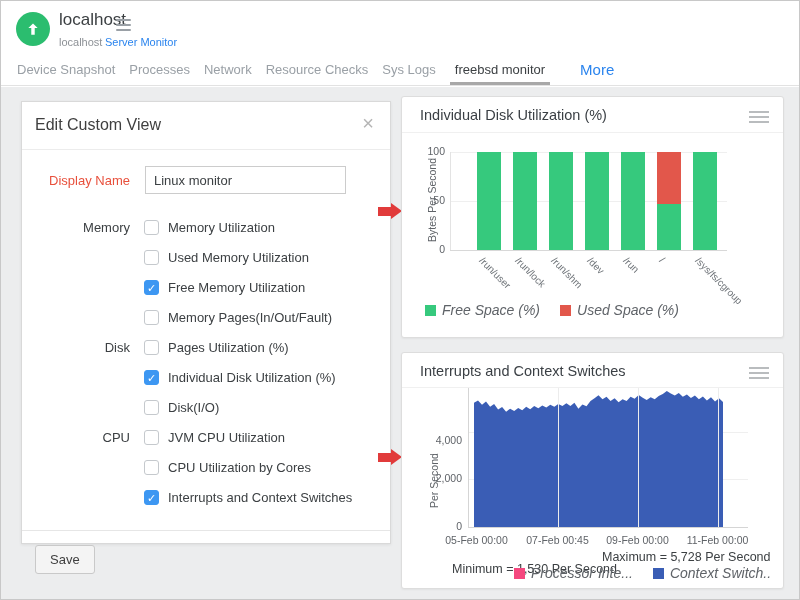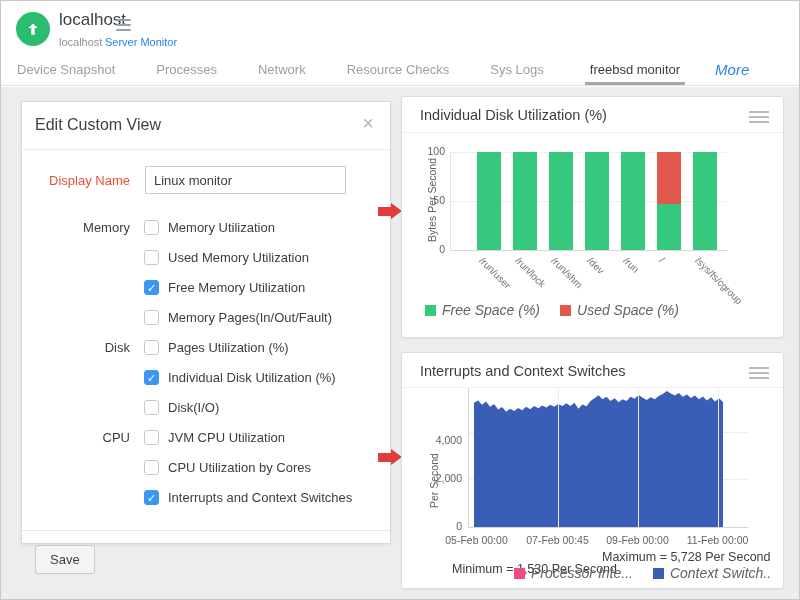--- a/index.html
+++ b/index.html
@@ -15,21 +15,21 @@
   .title-menu span{display:block;height:2px;background:#9aa0a6;margin-bottom:3px;border-radius:1px;}
   .crumb-host{position:absolute;left:58px;top:35px;font-size:11px;color:#8d9196;}
   .crumb-link{position:absolute;left:104px;top:35px;font-size:11px;color:#2a84ee;cursor:pointer;}
 
   
   .tabbar{position:absolute;top:52px;left:0;right:0;height:33px;background:#fff;
     border-bottom:1px solid #e2e2e2;display:flex;padding-left:16px;box-sizing:border-box;}
   .tab{font-size:13px;color:#9aa0a6;margin-right:14px;padding:9px 0 0;border-bottom:3px solid transparent;
     cursor:pointer;white-space:nowrap;}
   .tab.active{color:#3c4043;padding:9px 5px 0;border-bottom-color:#a8a8a8;}
-  .more-tab{font-size:15px;color:#2a84ee;padding-top:8px;margin-left:16px;cursor:pointer;font-style:italic;}
+  .more-tab{font-size:15px;color:#2a84ee;padding-top:8px;margin-left:16px;cursor:pointer;}
 
   
   .content{position:absolute;top:86px;left:0;right:0;bottom:0;background:#ecedee;}
 
   
   .modal{position:absolute;left:20px;top:100px;width:370px;height:443px;background:#fff;
     border:1px solid #d9d9d9;box-shadow:0 1px 3px rgba(0,0,0,0.07);box-sizing:border-box;}
   .modal-header{position:absolute;top:0;left:0;right:0;height:47px;border-bottom:1px solid #ececec;}
   .modal-title{position:absolute;left:13px;top:14px;font-size:16px;color:#3f3f3f;}
   .modal-close{position:absolute;right:16px;top:11px;font-size:20px;color:#b5b5b5;cursor:pointer;line-height:1;}
@@ -98,21 +98,21 @@
     <div class="title-menu">
         <span></span>
         <span></span>
         <span></span>
       </div>
     <div class="crumb-host">localhost</div>
     <div class="crumb-link">Server Monitor</div>
   </div>
 
   <div class="tabbar">
-    <div style="display:flex;gap:27px;">
+    <div style="display:flex;">
         <div class="tab">Device Snapshot</div>
         <div class="tab">Processes</div>
         <div class="tab">Network</div>
         <div class="tab">Resource Checks</div>
         <div class="tab">Sys Logs</div>
         <div class="tab active">freebsd monitor</div>
       </div>
     <div class="more-tab">More</div>
   </div>
 

